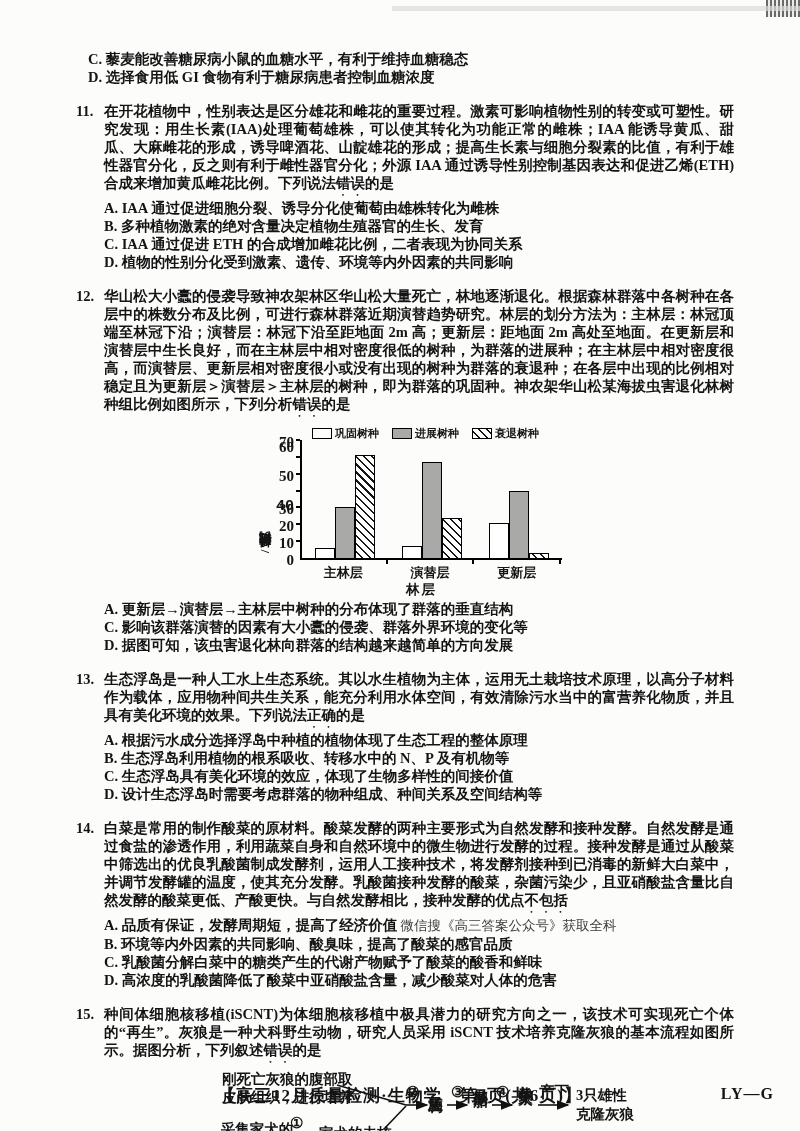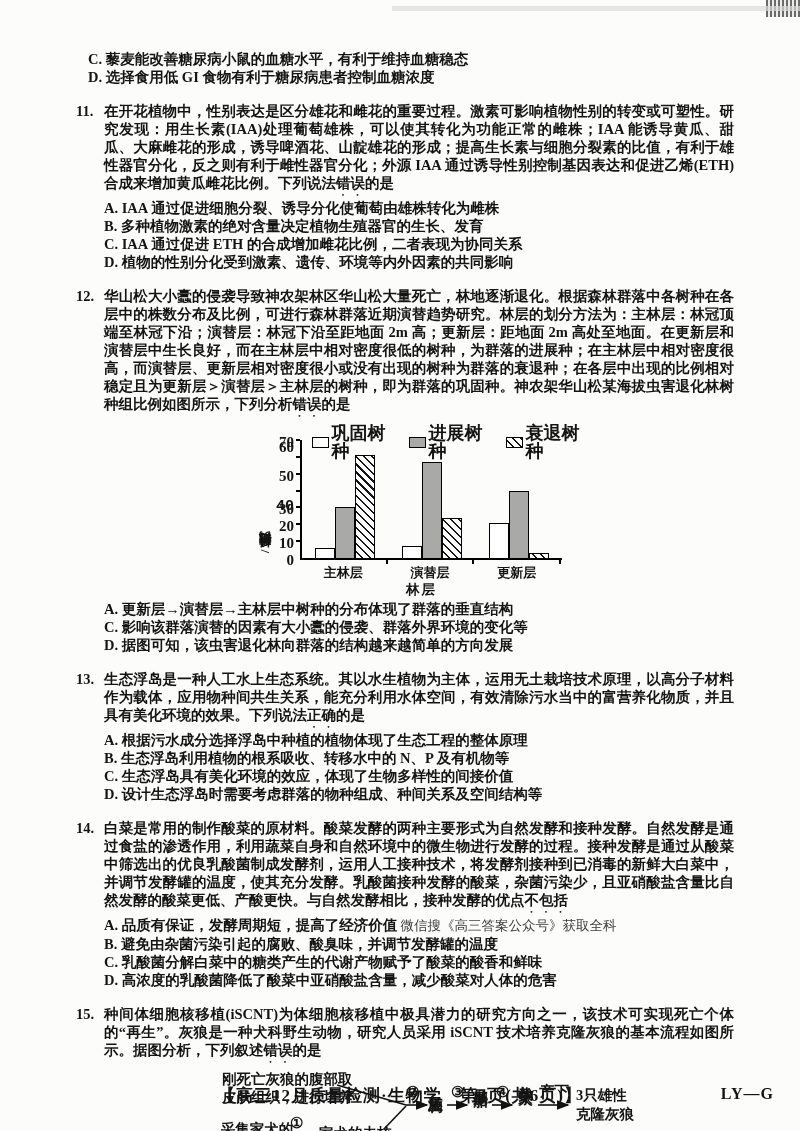--- a/index.html
+++ b/index.html
@@ -25,21 +25,21 @@
   
   .chart{position:relative;width:330px;height:170px;margin:6px 0 4px 150px;font-weight:600;}
   .chart .ylabel{position:absolute;left:2px;top:22px;height:110px;
     writing-mode:vertical-rl;text-orientation:mixed;transform:rotate(180deg);
     font-size:12.5px;letter-spacing:1px;}
   .chart .plot{position:absolute;left:46px;top:14px;width:260px;height:118px;
     border-left:2px solid #000;border-bottom:2px solid #000;}
   .chart .ytick-label{position:absolute;width:26px;text-align:right;font-size:15px;left:14px;}
   .chart .ytick{position:absolute;width:4px;height:2px;background:#000;left:42px;}
   .chart .xtick{position:absolute;width:2px;height:5px;background:#000;}
-  .chart .legend{position:absolute;left:58px;top:-2px;display:flex;gap:19px;font-size:18px;}
+  .chart .legend{position:absolute;left:58px;top:-2px;display:flex;gap:13px;font-size:11px;}
   .chart .legend-item{display:flex;align-items:center;gap:3px;}
   .chart .swatch{width:20px;height:11px;border:1.5px solid #000;box-sizing:border-box;}
   .chart .bar{position:absolute;bottom:0;width:20px;border:1.5px solid #000;border-bottom:none;box-sizing:border-box;}
   .sw-white{background:#fff;}
   .sw-gray{background:#a9a9a7;}
   .sw-hatch{background:repeating-linear-gradient(45deg,#fff 0 4px,#161616 4px 5.6px);}
   .chart .xcat{position:absolute;top:138px;width:80px;text-align:center;font-size:13px;}
   .chart .xlabel{position:absolute;top:155px;left:152px;font-size:13.5px;letter-spacing:2px;}
   
   .diagram{position:relative;width:430px;height:102px;margin:4px 0 0 112px;font-size:14.5px;line-height:18px;}
@@ -151,21 +151,21 @@
             <div class="opt-line">D. 设计生态浮岛时需要考虑群落的物种组成、种间关系及空间结构等</div>
           </div>
         </div>
       </div>
       <div class="question">
         <div class="qnum">14.</div>
         <div class="qbody">
           <div class="stem">白菜是常用的制作酸菜的原材料。酸菜发酵的两种主要形式为自然发酵和接种发酵。自然发酵是通过食盐的渗透作用，利用蔬菜自身和自然环境中的微生物进行发酵的过程。接种发酵是通过从酸菜中筛选出的优良乳酸菌制成发酵剂，运用人工接种技术，将发酵剂接种到已消毒的新鲜大白菜中，并调节发酵罐的温度，使其充分发酵。乳酸菌接种发酵的酸菜，杂菌污染少，且亚硝酸盐含量比自然发酵的酸菜更低、产酸更快。与自然发酵相比，接种发酵的优点<span class="emph">不包括</span></div>
           <div class="opts">
             <div class="opt-line">A. 品质有保证，发酵周期短，提高了经济价值<span class="wm"> 微信搜《高三答案公众号》获取全科</span></div>
-            <div class="opt-line">B. 避免由杂菌污染引起的腐败、酸臭味，并调节发酵罐的温度</div>
+            <div class="opt-line">B. 环境等内外因素的共同影响、酸臭味，提高了酸菜的感官品质</div>
             <div class="opt-line">C. 乳酸菌分解白菜中的糖类产生的代谢产物赋予了酸菜的酸香和鲜味</div>
             <div class="opt-line">D. 高浓度的乳酸菌降低了酸菜中亚硝酸盐含量，减少酸菜对人体的危害</div>
           </div>
         </div>
       </div>
       <div class="question">
         <div class="qnum">15.</div>
         <div class="qbody">
           <div class="stem">种间体细胞核移植(iSCNT)为体细胞核移植中极具潜力的研究方向之一，该技术可实现死亡个体的“再生”。灰狼是一种犬科野生动物，研究人员采用 iSCNT 技术培养克隆灰狼的基本流程如图所示。据图分析，下列叙述<span class="emph">错误</span>的是</div>
           <div class="diagram">

